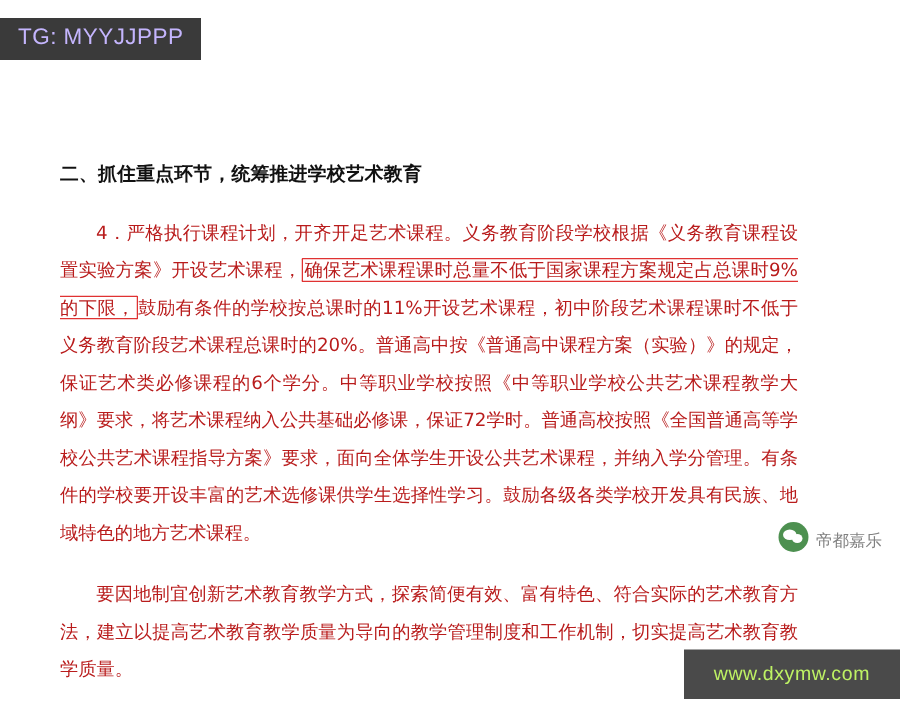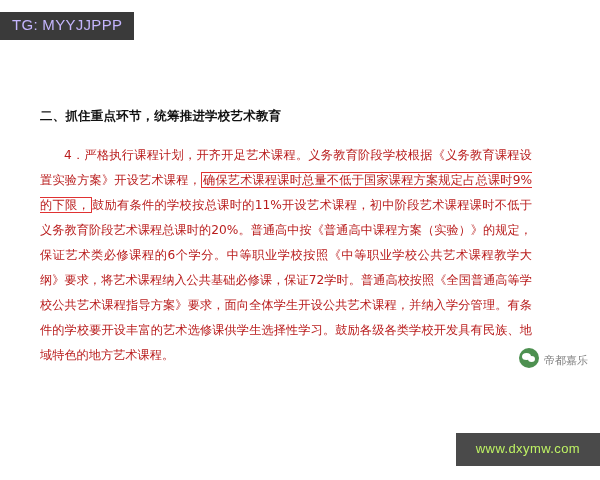--- a/index.html
+++ b/index.html
@@ -140,20 +140,23 @@
 <div class="doc">
 
   <div class="doc-inner">
 
     <h2 class="section-heading">二、抓住重点环节，统筹推进学校艺术教育</h2>
 
     <p class="para">
       <span class="indent"></span><span>4．严格执行课程计划，开齐开足艺术课程。义务教育阶段学校根据《义务教育课程设置实验方案》开设艺术课程，</span><span class="hl">确保艺术课程课时总量不低于国家课程方案规定占总课时9%的下限，</span><span>鼓励有条件的学校按总课时的11%开设艺术课程，初中阶段艺术课程课时不低于义务教育阶段艺术课程总课时的20%。普通高中按《普通高中课程方案（实验）》的规定，保证艺术类必修课程的6个学分。中等职业学校按照《中等职业学校公共艺术课程教学大纲》要求，将艺术课程纳入公共基础必修课，保证72学时。普通高校按照《全国普通高等学校公共艺术课程指导方案》要求，面向全体学生开设公共艺术课程，并纳入学分管理。有条件的学校要开设丰富的艺术选修课供学生选择性学习。鼓励各级各类学校开发具有民族、地域特色的地方艺术课程。</span>
     </p>
 
+    <p class="para">
+      <span class="indent"></span><span>要因地制宜创新艺术教育教学方式，探索简便有效、富有特色、符合实际的艺术教育方法，建立以提高艺术教育教学质量为导向的教学管理制度和工作机制，切实提高艺术教育教学质量。</span>
+    </p>
 
   </div>
 
   <div class="wechat-stamp">
     <span class="wechat-circle"></span>
     <span class="wechat-text">帝都嘉乐</span>
   </div>
 
 </div>
 

